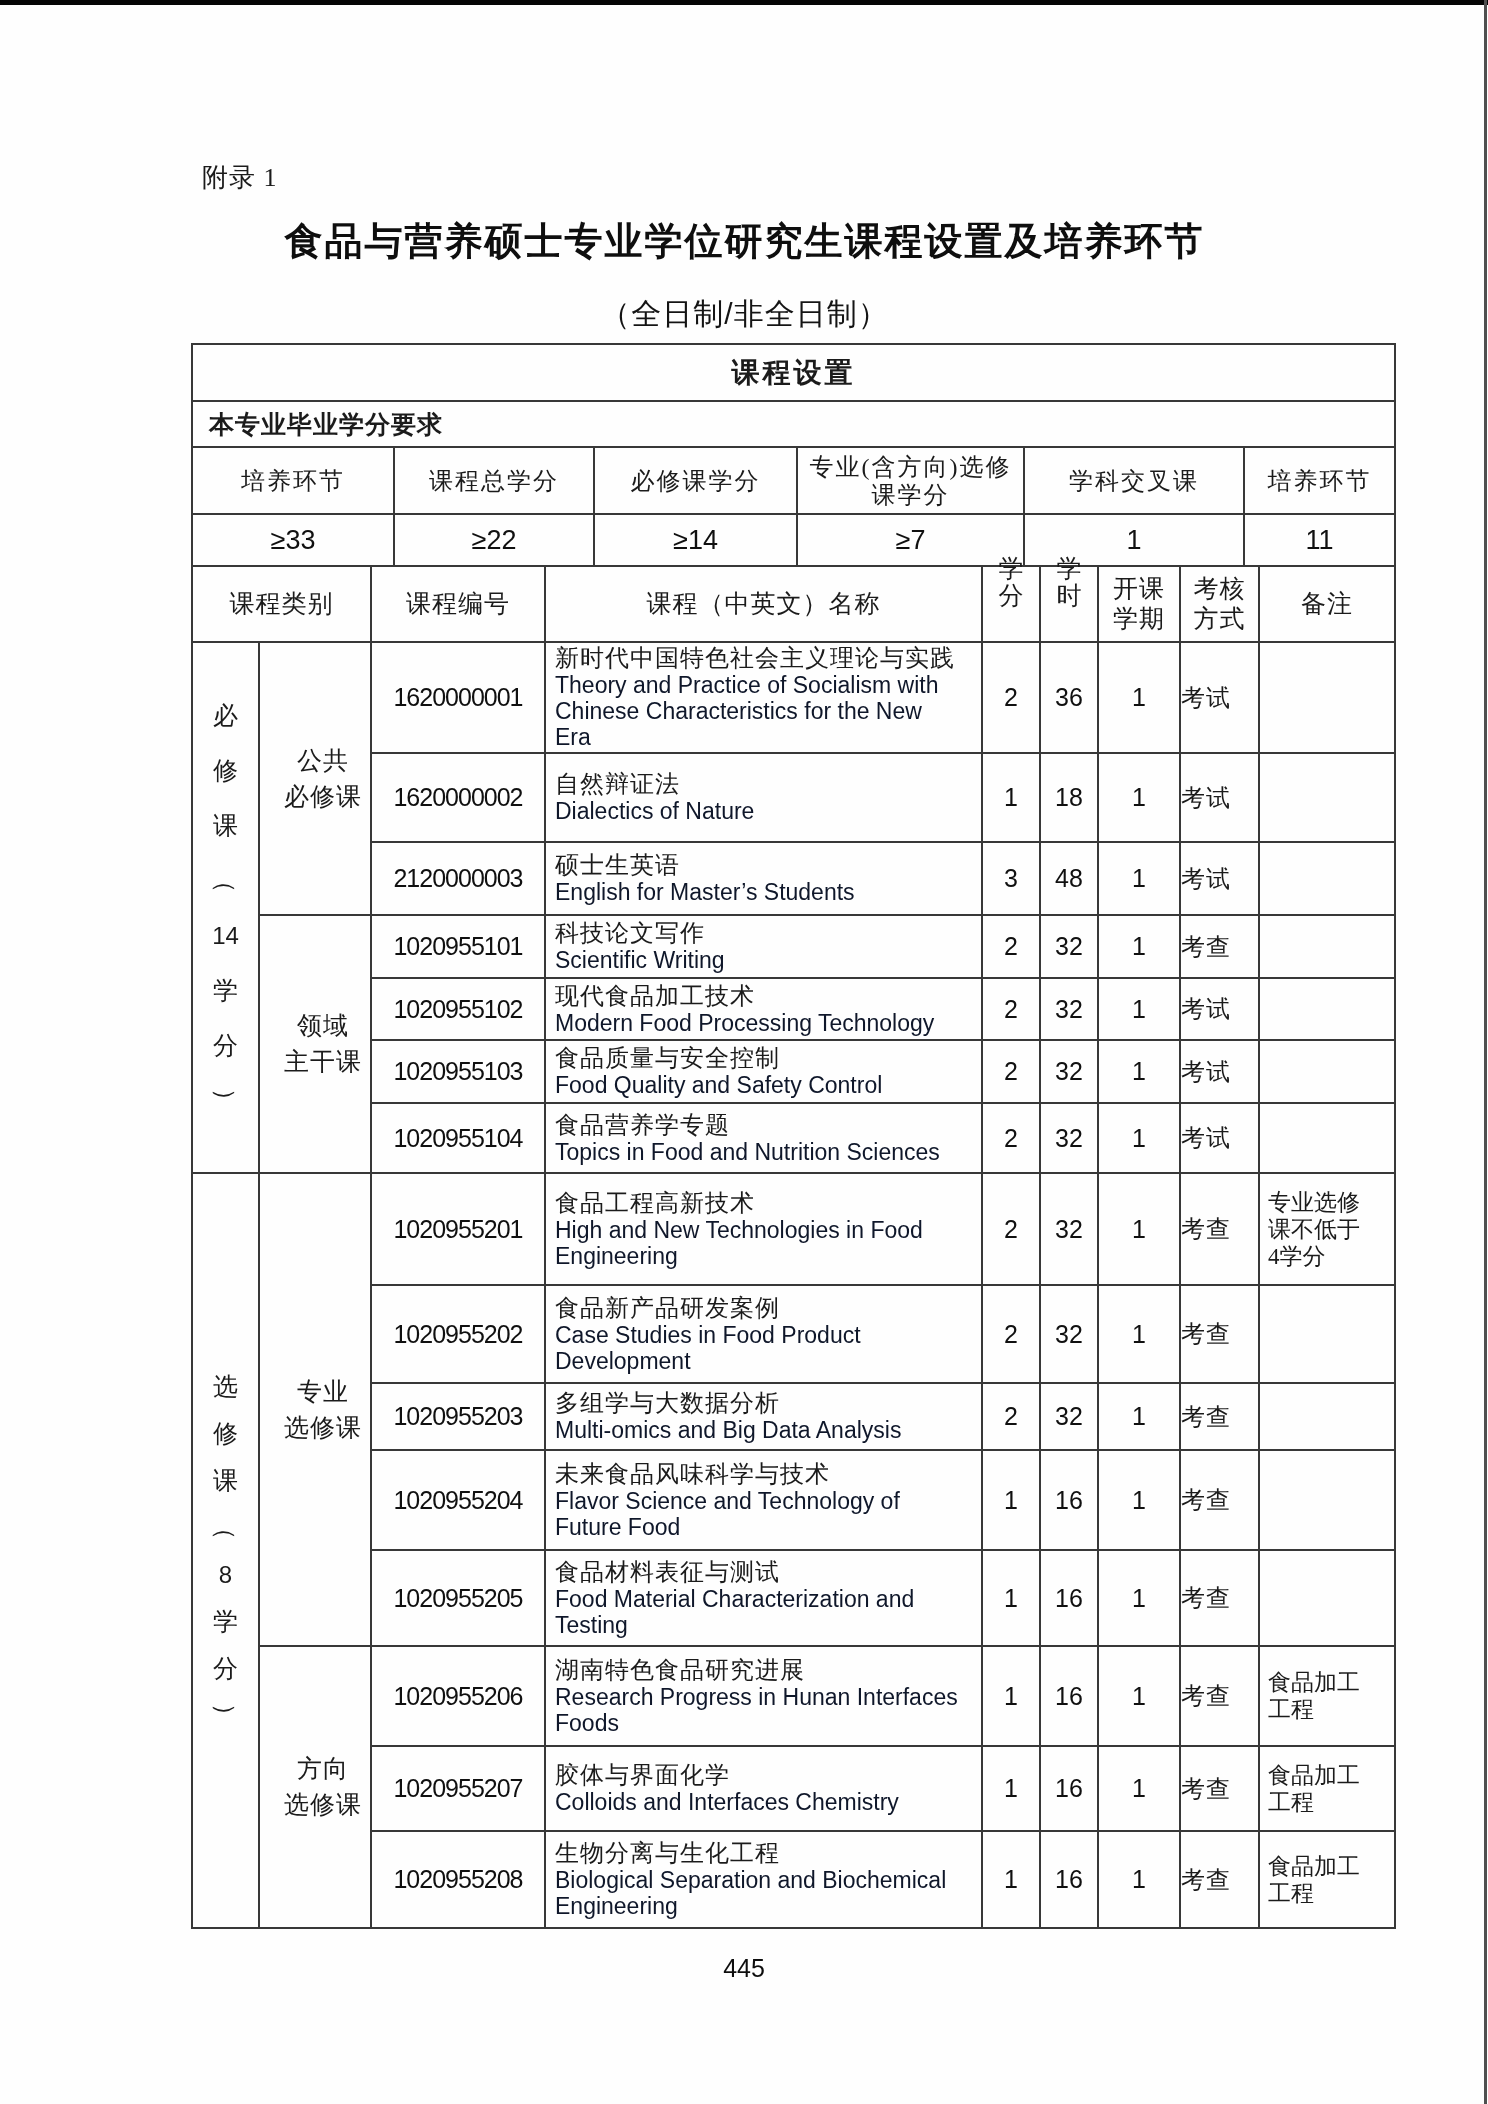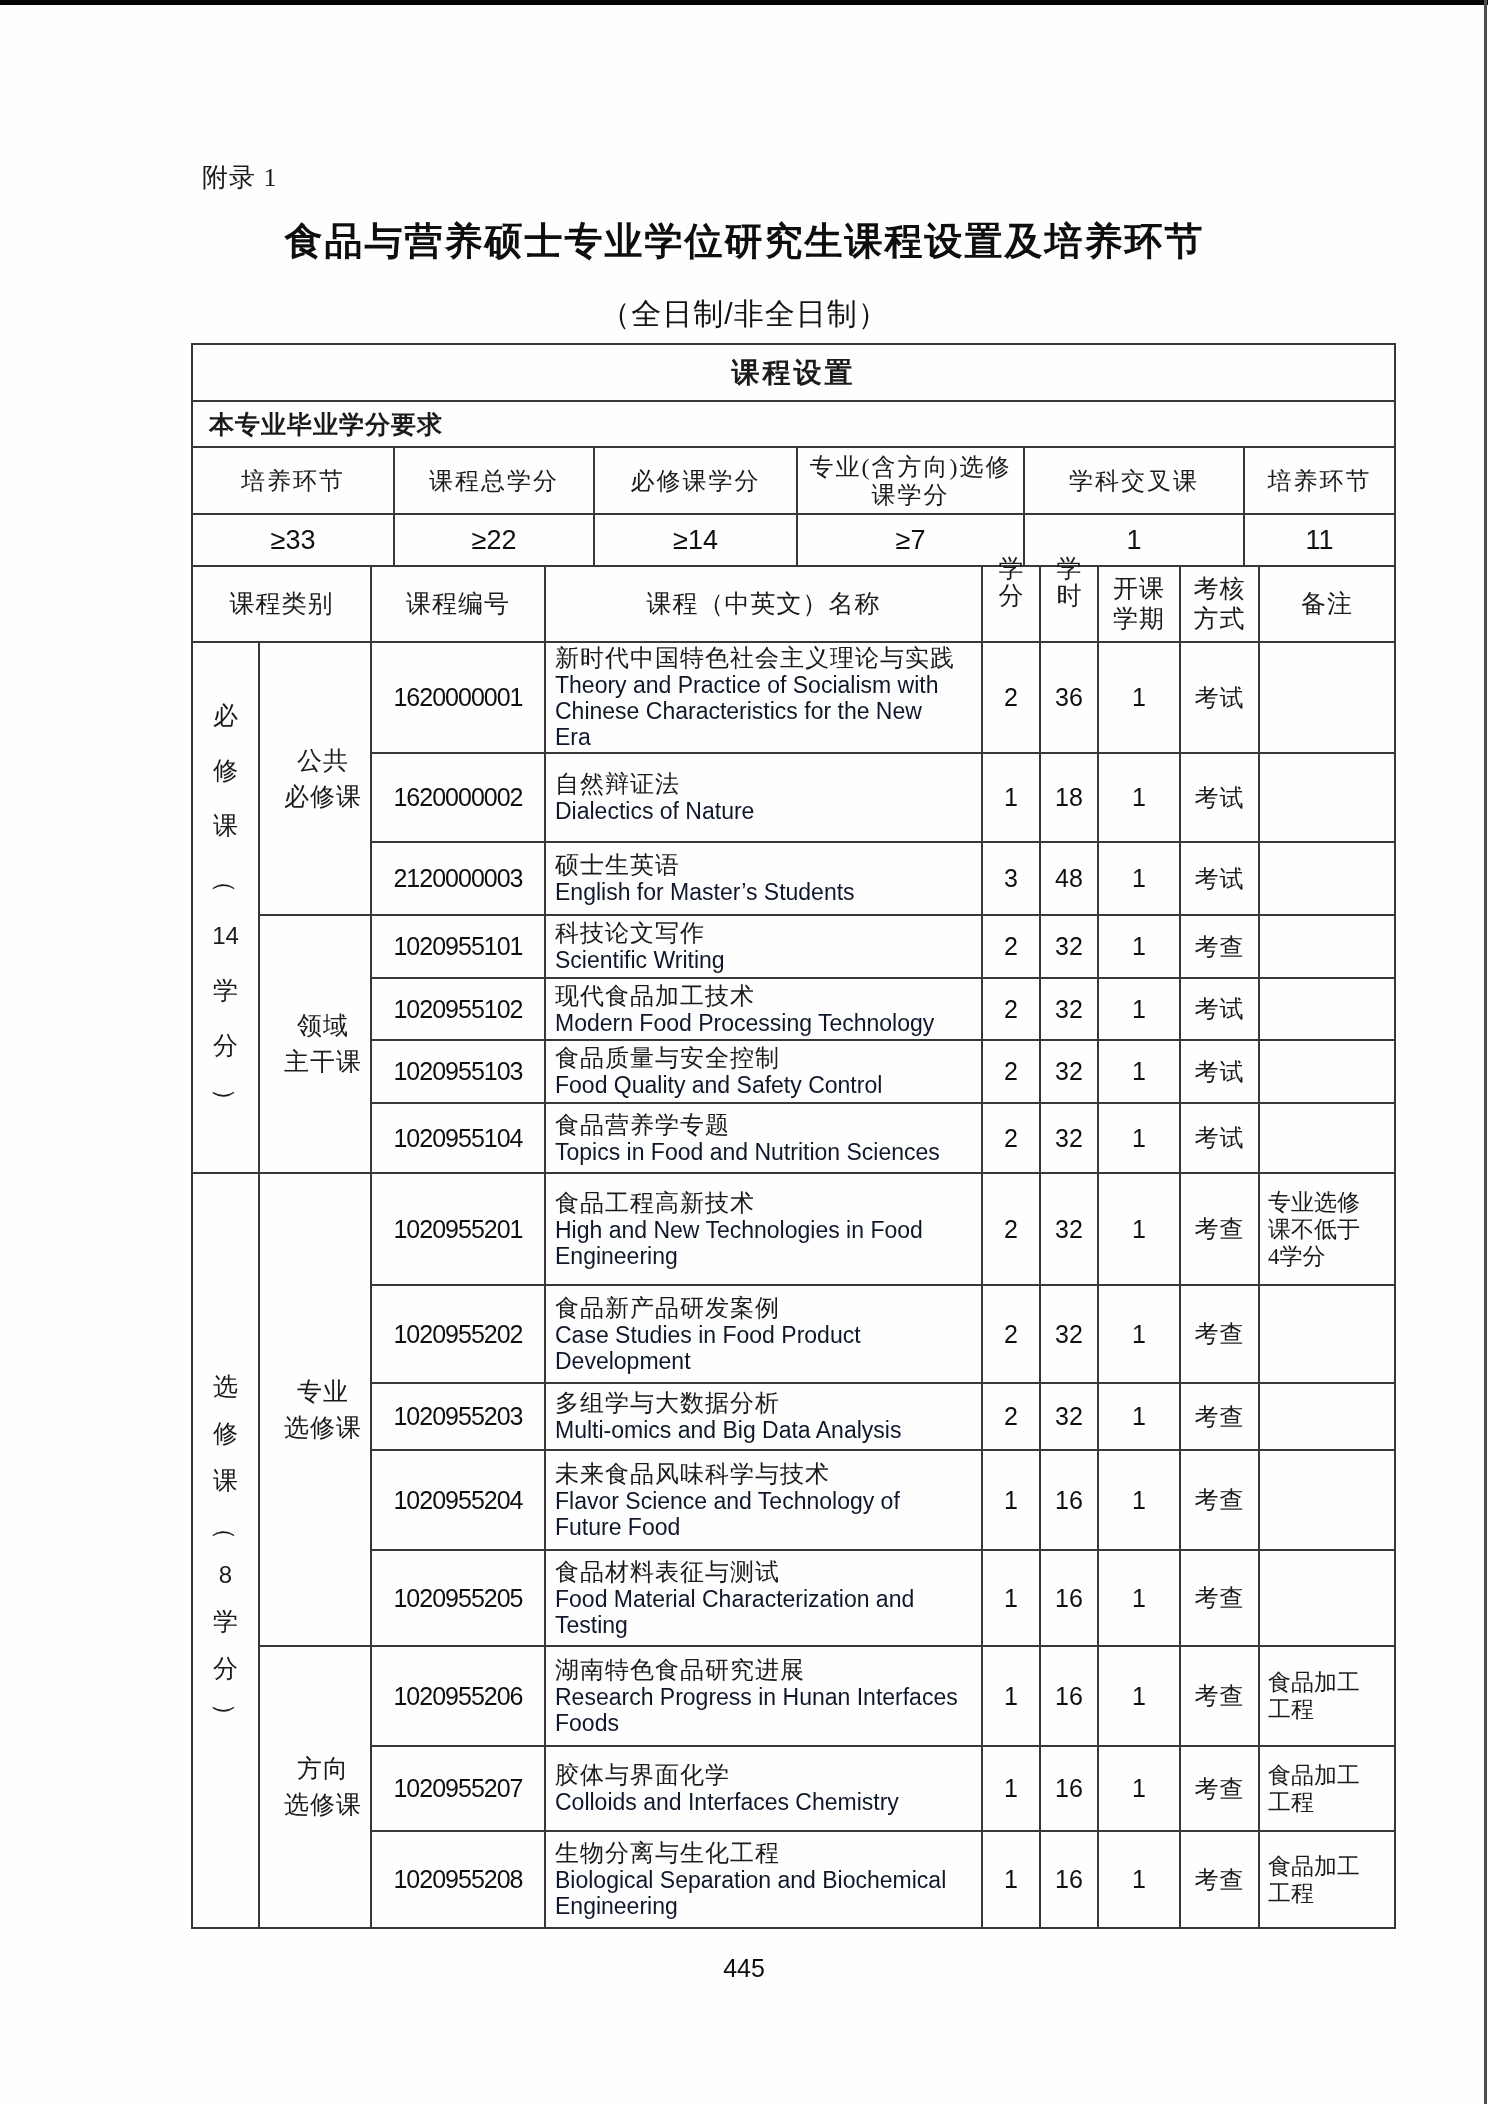--- a/index.html
+++ b/index.html
@@ -59,21 +59,21 @@
   .name-cell{padding:2px 6px 2px 9px;}
   .name-zh{font-size:24px;line-height:27px;letter-spacing:1px;}
   .name-en{
     font-family:"Liberation Sans","DejaVu Sans",sans-serif;
     font-size:23px;line-height:26px;color:#0f172a;
   }
   .num-cell{
     font-family:"Liberation Sans","DejaVu Sans",sans-serif;
     font-size:25px;text-align:center;color:#101010;
   }
-  .assess-cell{font-size:24px;text-align:center;letter-spacing:1px;font-family:Liberation Mono, monospace;}
+  .assess-cell{font-size:24px;text-align:left;letter-spacing:1px;font-family:Liberation Mono, monospace;}
   .remark-cell{font-size:23px;line-height:27px;padding:2px 4px 2px 8px;text-align:left;}
 
   .page-number{
     position:absolute;left:0;top:1954px;width:1488px;text-align:center;
     font-family:"Liberation Sans","DejaVu Sans",sans-serif;font-size:25px;color:#0d0d0d;
   }
 </style>
 </head>
 <body>
 

